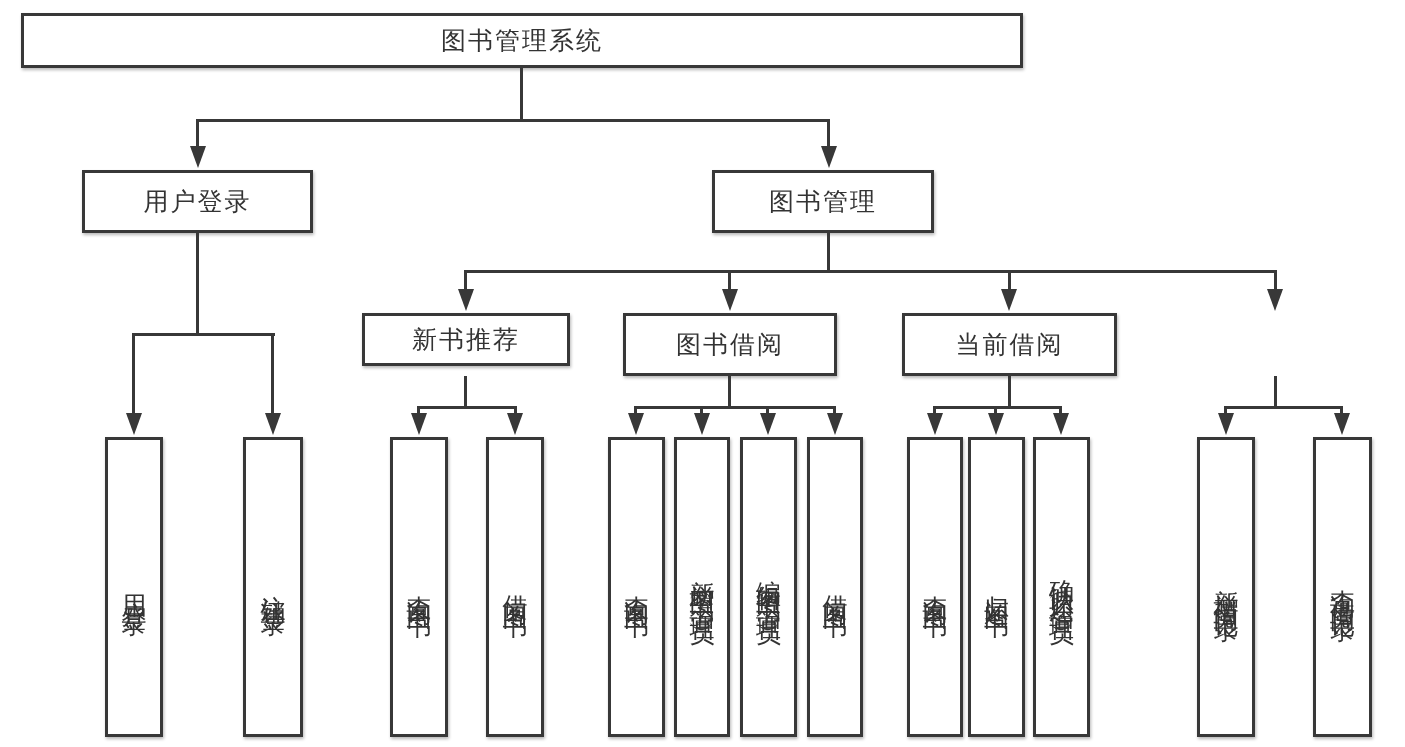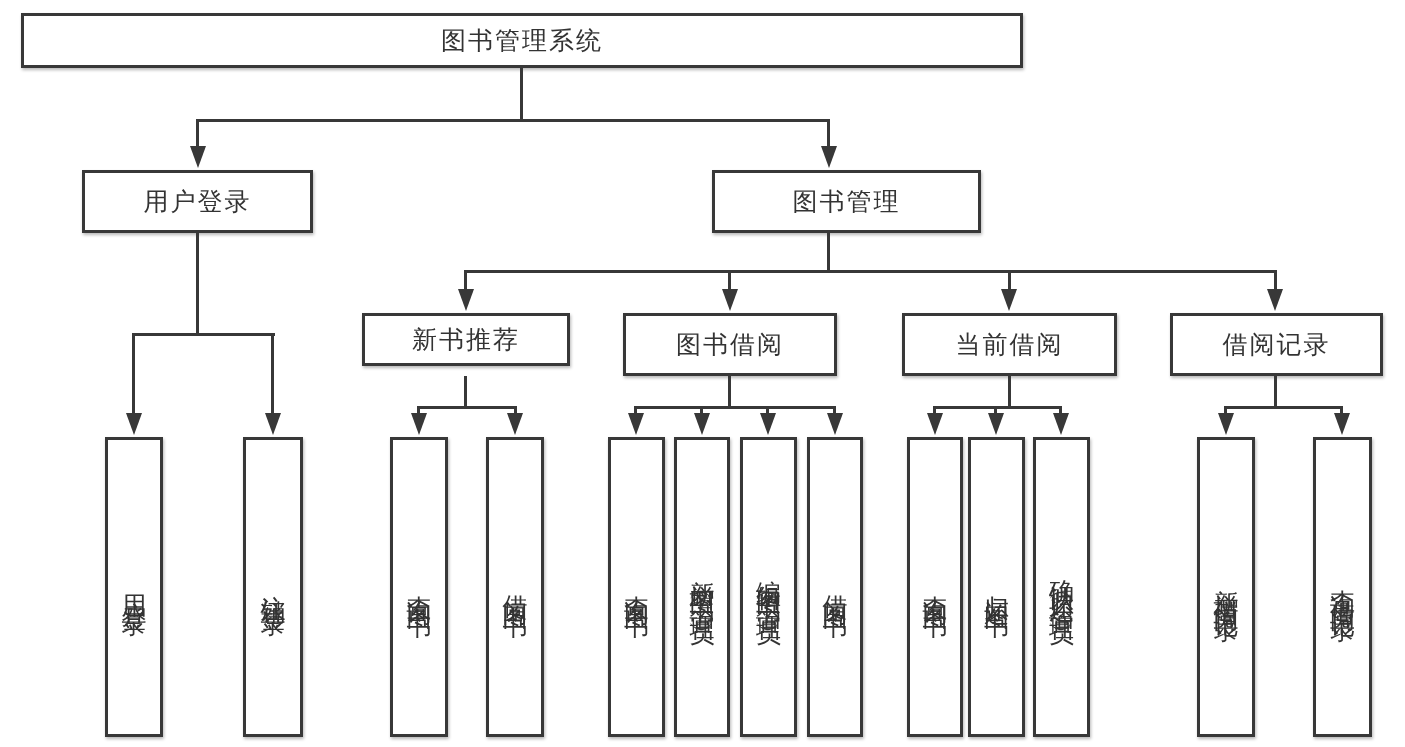--- a/index.html
+++ b/index.html
@@ -38,21 +38,21 @@
   <div class="node" style="left:21px;top:13px;width:1002px;height:55px;">图书管理系统</div>
 
   <div class="v" style="left:520px;top:66px;height:56px;"></div>
   <div class="h" style="left:196px;top:119px;width:634px;"></div>
   <div class="v" style="left:196px;top:119px;height:30px;"></div>
   <div class="v" style="left:827px;top:119px;height:30px;"></div>
   <div class="arr" style="left:190px;top:146px;"></div>
   <div class="arr" style="left:821px;top:146px;"></div>
 
   <div class="node" style="left:82px;top:170px;width:231px;height:63px;">用户登录</div>
-  <div class="node" style="left:712px;top:170px;width:269px;height:63px;">图书管理</div>
+  <div class="node" style="left:712px;top:170px;width:222px;height:63px;">图书管理</div>
 
   <div class="v" style="left:196px;top:231px;height:104px;"></div>
   <div class="h" style="left:132px;top:333px;width:143px;"></div>
   <div class="v" style="left:132px;top:333px;height:81px;"></div>
   <div class="v" style="left:271px;top:333px;height:81px;"></div>
   <div class="arr" style="left:126px;top:413px;"></div>
   <div class="arr" style="left:265px;top:413px;"></div>
 
   <div class="v" style="left:827px;top:231px;height:42px;"></div>
   <div class="h" style="left:464px;top:270px;width:813px;"></div>
@@ -61,21 +61,20 @@
   <div class="v" style="left:1008px;top:270px;height:21px;"></div>
   <div class="v" style="left:1274px;top:270px;height:21px;"></div>
   <div class="arr" style="left:458px;top:289px;"></div>
   <div class="arr" style="left:722px;top:289px;"></div>
   <div class="arr" style="left:1001px;top:289px;"></div>
   <div class="arr" style="left:1267px;top:289px;"></div>
 
   <div class="node" style="left:362px;top:313px;width:208px;height:53px;">新书推荐</div>
   <div class="node" style="left:902px;top:313px;width:215px;height:63px;">当前借阅</div>
   <div class="node" style="left:623px;top:313px;width:214px;height:63px;">图书借阅</div>
-  <div class="node" style="left:1170px;top:313px;width:213px;height:63px;">借阅记录</div>
 
   <div class="v" style="left:464px;top:376px;height:33px;"></div>
   <div class="h" style="left:417px;top:406px;width:100px;"></div>
   <div class="v" style="left:417px;top:406px;height:9px;"></div>
   <div class="v" style="left:514px;top:406px;height:9px;"></div>
   <div class="arr" style="left:411px;top:413px;"></div>
   <div class="arr" style="left:507px;top:413px;"></div>
 
   <div class="v" style="left:728px;top:376px;height:33px;"></div>
   <div class="h" style="left:634px;top:406px;width:202px;"></div>

